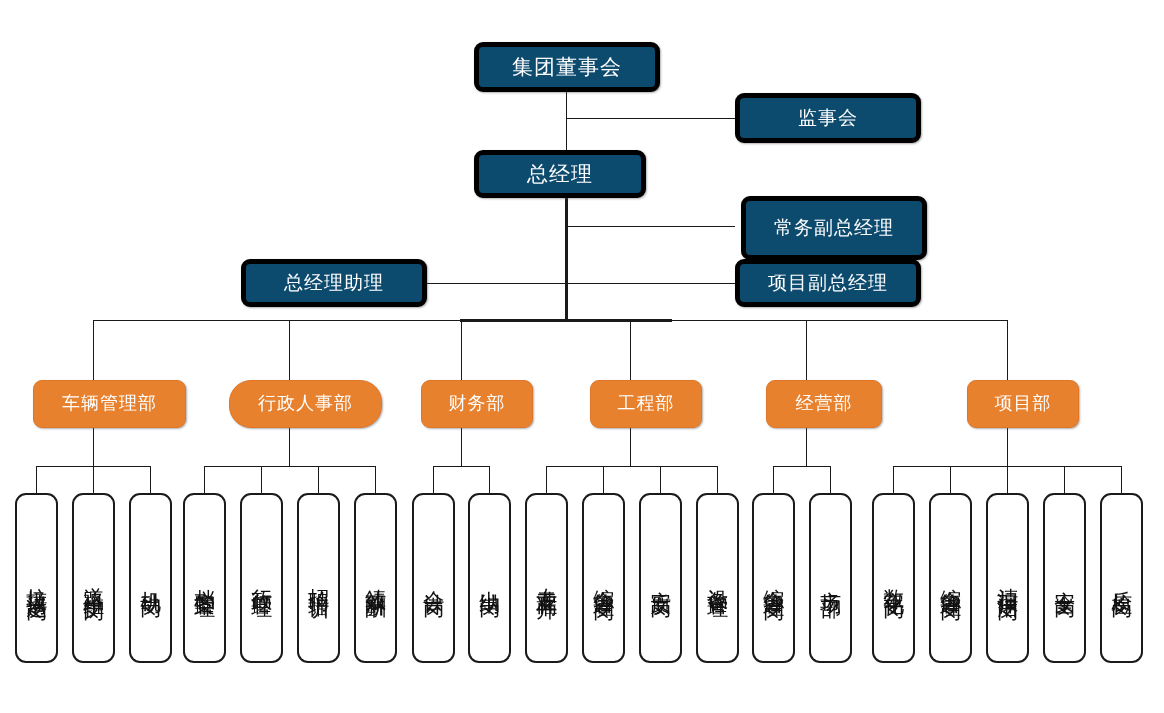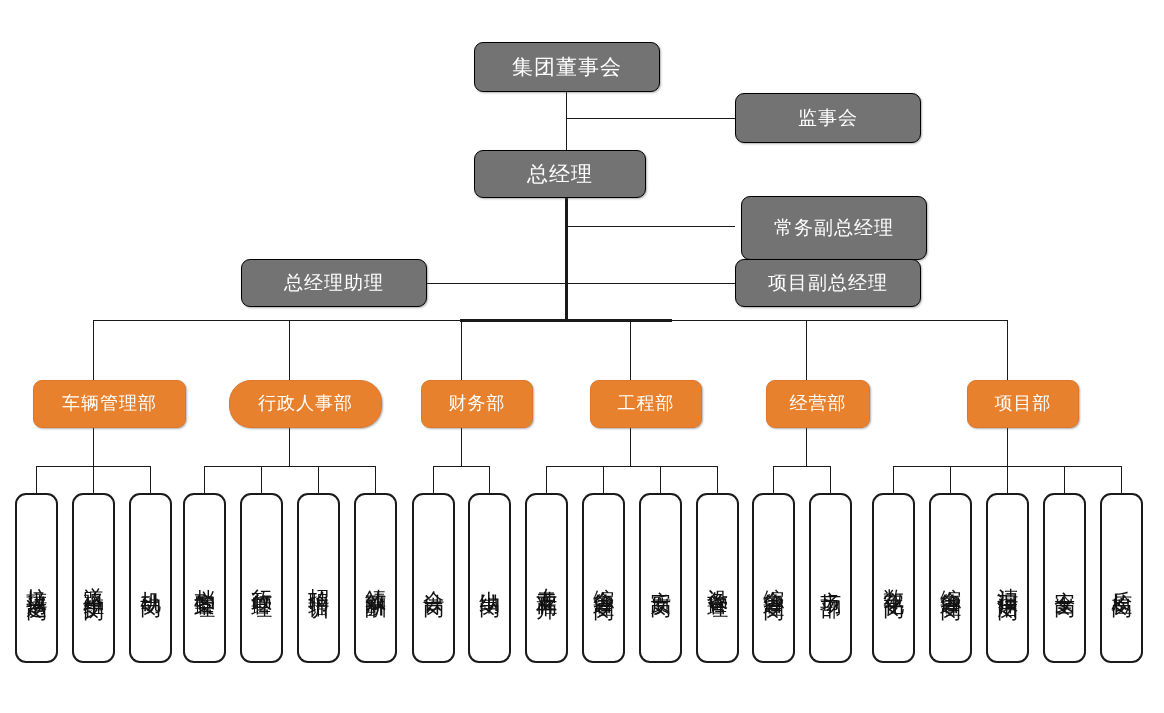--- a/index.html
+++ b/index.html
@@ -25,21 +25,21 @@
     box-sizing:border-box;
     display:flex;align-items:center;justify-content:center;
     border-radius:9px;
     color:#ffffff;
     text-align:center;
     line-height:1.1;
     letter-spacing:1px;
     box-shadow:1px 1px 2px rgba(80,80,80,.45);
     white-space:nowrap;
   }
-  .node.blue{background:#737373;border:1px solid #000000;}
+  .node.blue{background:#0c4a6e;border:5px solid #000000;}
   .node.orange{background:#E8812E;border:1px solid #E0762A;}
 
   .node.lvl1{font-size:21px;}
   .node.lvl2{font-size:19px;}
   .node.dept{font-size:18px;margin-left:16px;}
 
   
   .leaf{
     position:absolute;
     box-sizing:border-box;
@@ -142,21 +142,21 @@
   <div class="node blue lvl2" style="left:241px;top:259px;width:186px;height:48px;">总经理助理</div>
 
   <div class="node orange dept" style="left:17px;top:380px;width:153px;height:48px;">车辆管理部</div>
 
   <div class="node orange dept" style="left:213px;top:380px;width:153px;height:48px;border-radius:22px;">行政人事部</div>
 
   <div class="node orange dept" style="left:405px;top:380px;width:112px;height:48px;">财务部</div>
 
   <div class="node orange dept" style="left:574px;top:380px;width:112px;height:48px;">工程部</div>
 
-  <div class="node orange dept" style="left:750px;top:380px;width:104px;height:48px;">经营部</div>
+  <div class="node orange dept" style="left:750px;top:380px;width:116px;height:48px;">经营部</div>
 
   <div class="node orange dept" style="left:951px;top:380px;width:112px;height:48px;">项目部</div>
 
   <div class="leaf" style="left:15px;top:493px;width:43px;height:170px;">
     <span class="vtxt">垃圾清运岗</span>
   </div>
   <div class="leaf" style="left:72px;top:493px;width:43px;height:170px;">
     <span class="vtxt">道路维护岗</span>
   </div>
   <div class="leaf" style="left:129px;top:493px;width:43px;height:170px;">

